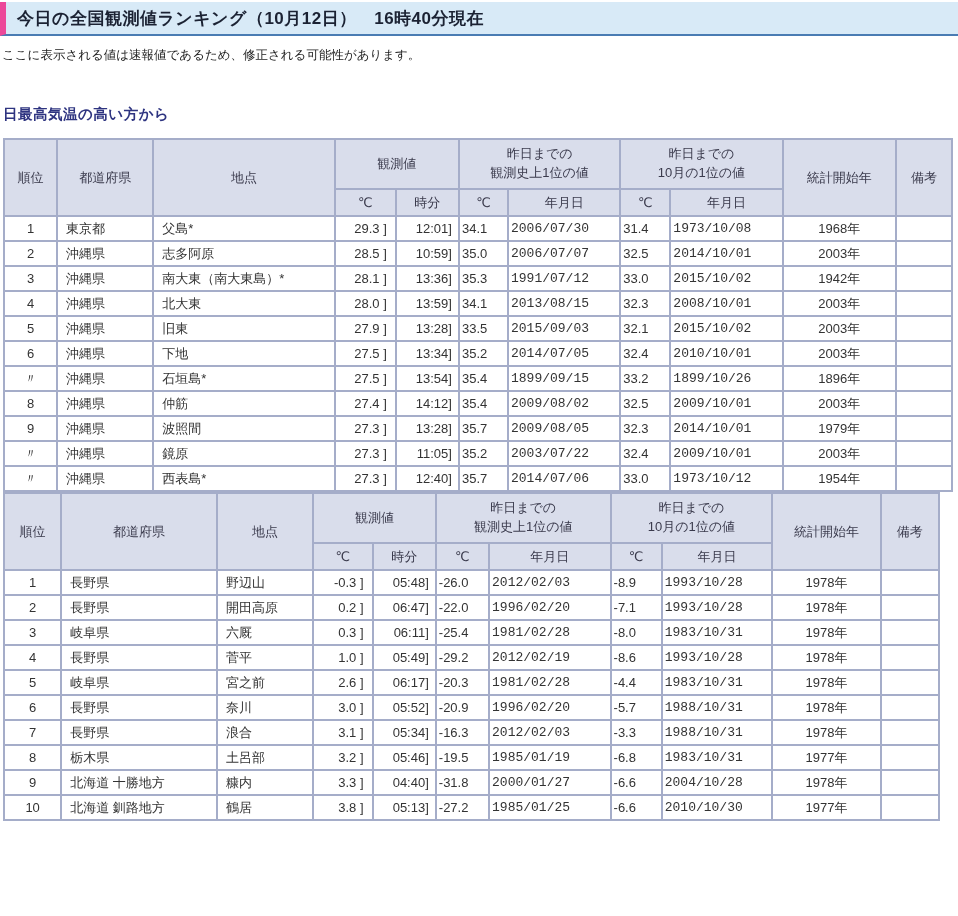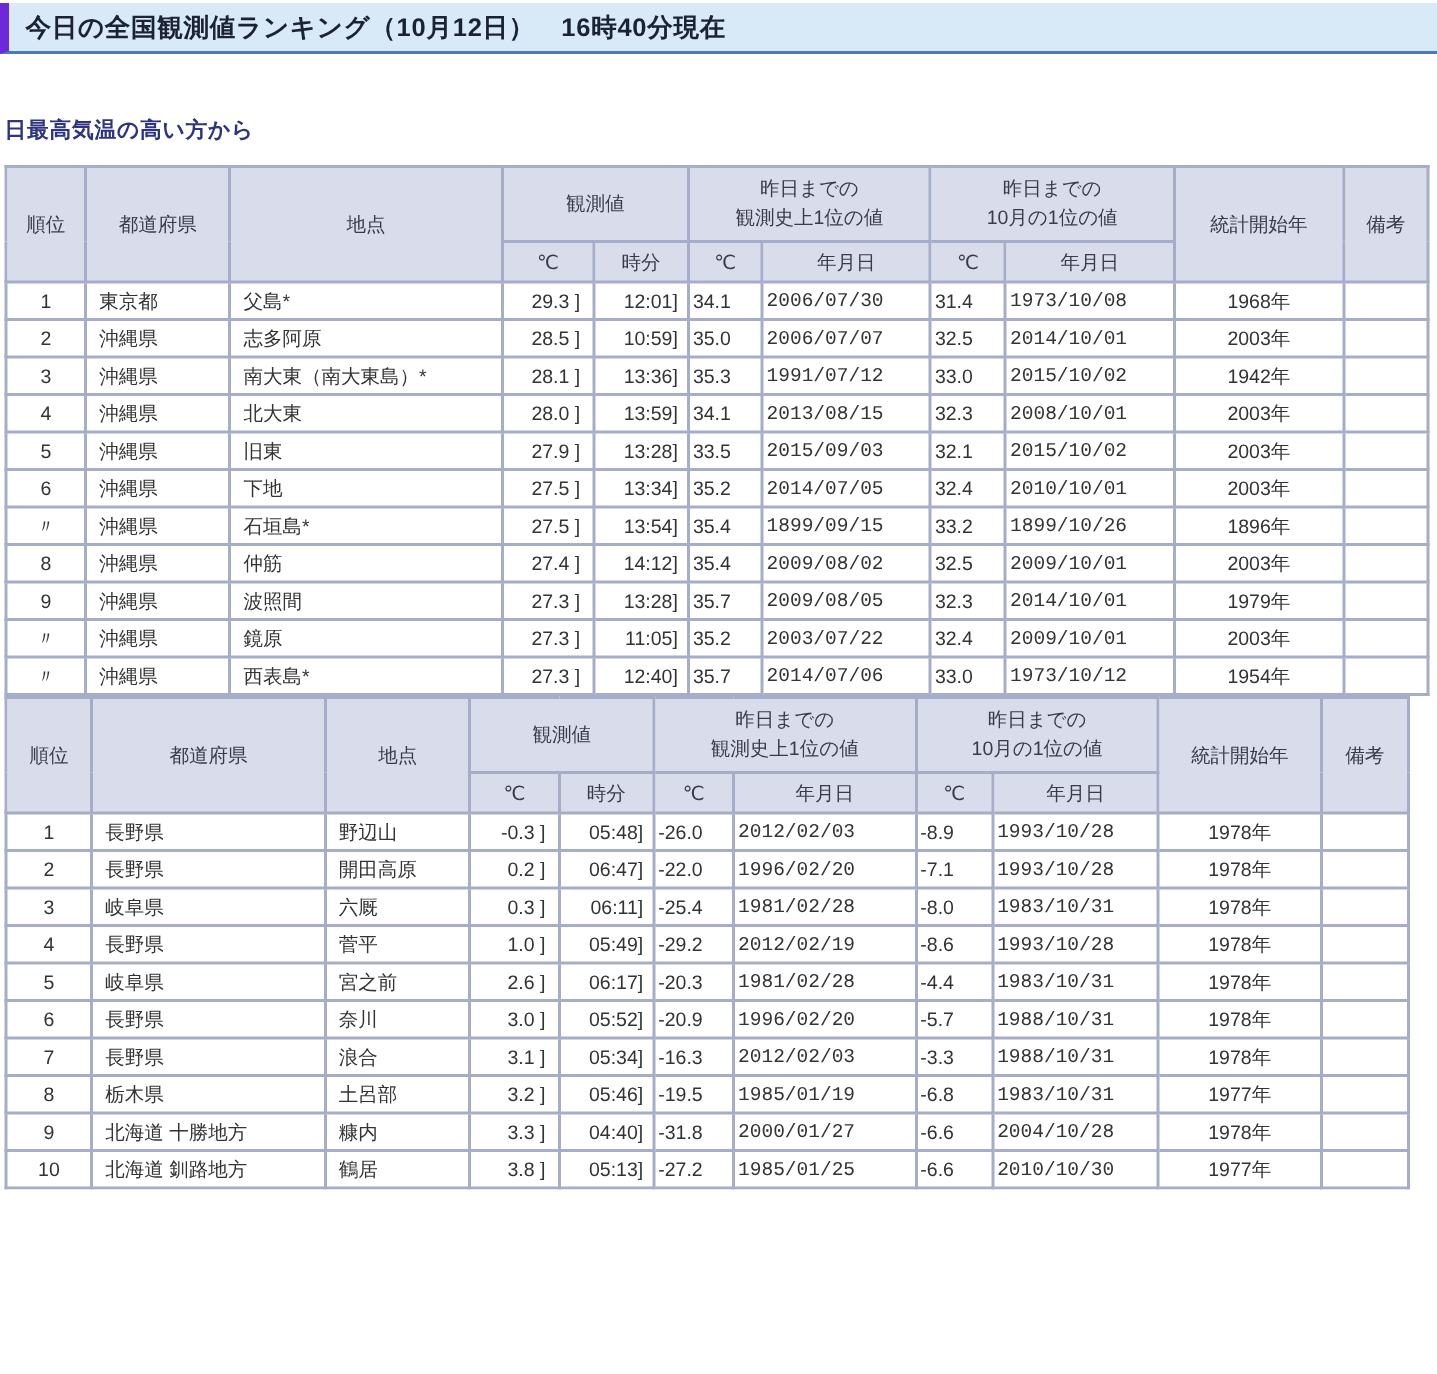--- a/index.html
+++ b/index.html
@@ -3,21 +3,21 @@
 <meta charset="utf-8">
 <style>
   html,body { margin:0; padding:0; background:#ffffff;
     font-family:"Liberation Sans","DejaVu Sans",sans-serif; color:#333; }
   .page { width:958px; }
 
   
   .title-bar {
     margin-top:2px;
     background:#d8eaf7;
-    border-left:6px solid #6d28d9;
+    border-left:6px solid #ec4899;
     border-bottom:2px solid #4a7cb3;
     padding:5px 8px 4px 11px;
     font-size:17px; font-weight:bold; color:#1b2233;
     letter-spacing:0.5px;
   }
 
   
   .notice { margin:11px 0 0 2px; font-size:12.5px; color:#1c1c1c; }
 
   
@@ -65,20 +65,21 @@
   .t2 .col6{width:121px} .t2 .col7{width:51px}  .t2 .col8{width:110px}
   .t2 .col9{width:108px} .t2 .col10{width:58px}
 </style>
 </head>
 <body>
 
 <div class="page">
 
   <div class="title-bar">今日の全国観測値ランキング（10月12日）　16時40分現在</div>
 
+  <div class="notice">ここに表示される値は速報値であるため、修正される可能性があります。</div>
 
   <div class="section-title">日最高気温の高い方から</div>
 
   <table class="t1">
     <colgroup>
       <col class="col0">
         <col class="col1">
         <col class="col2">
         <col class="col3">
       <col class="col4">

